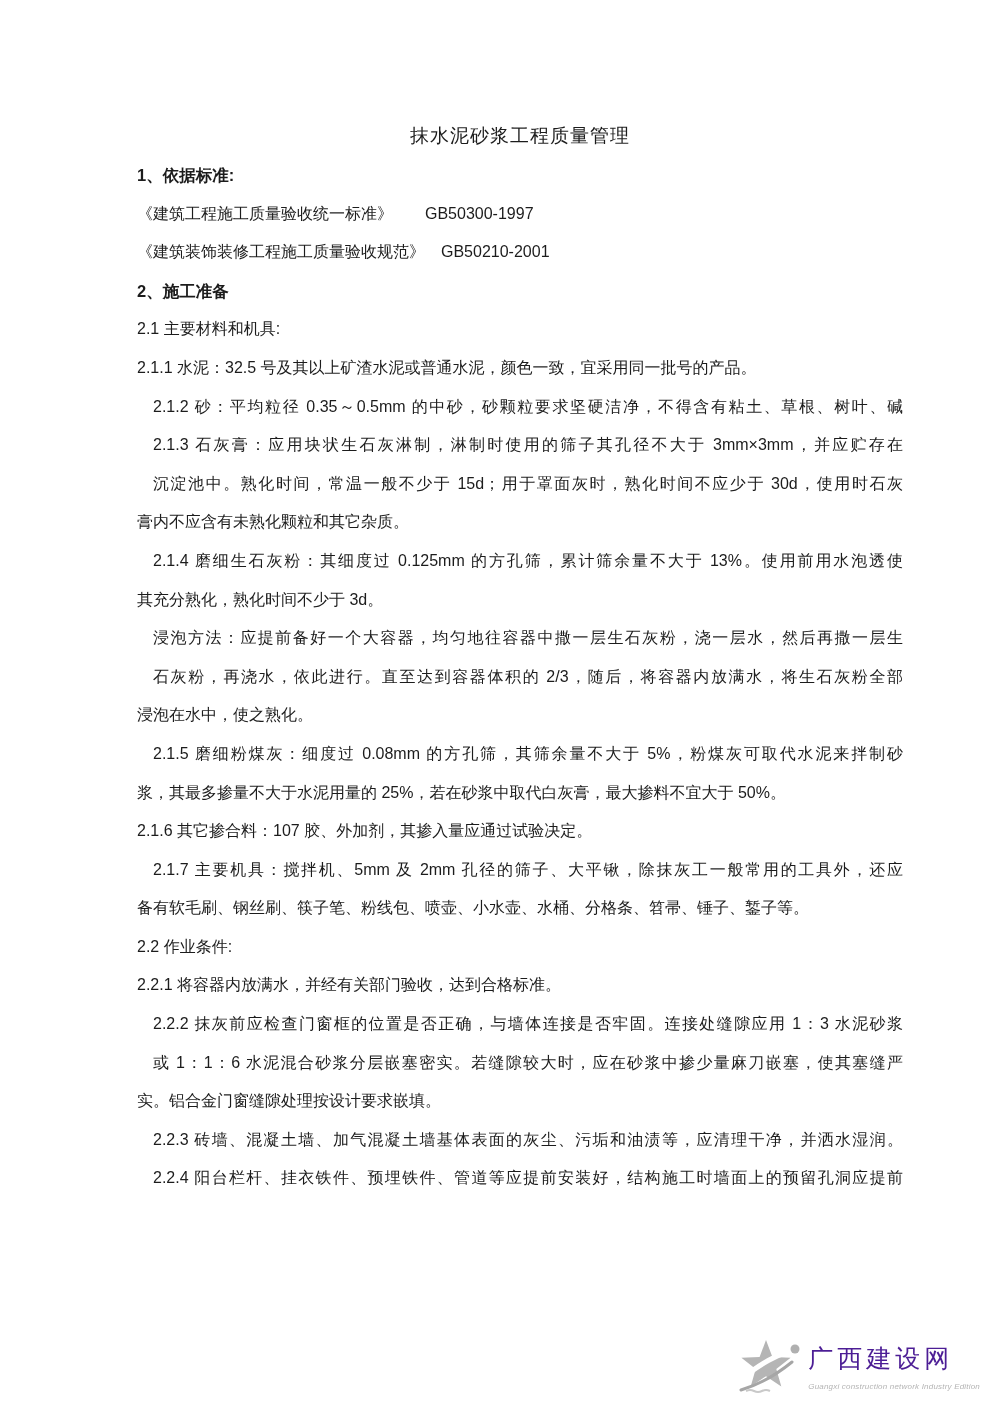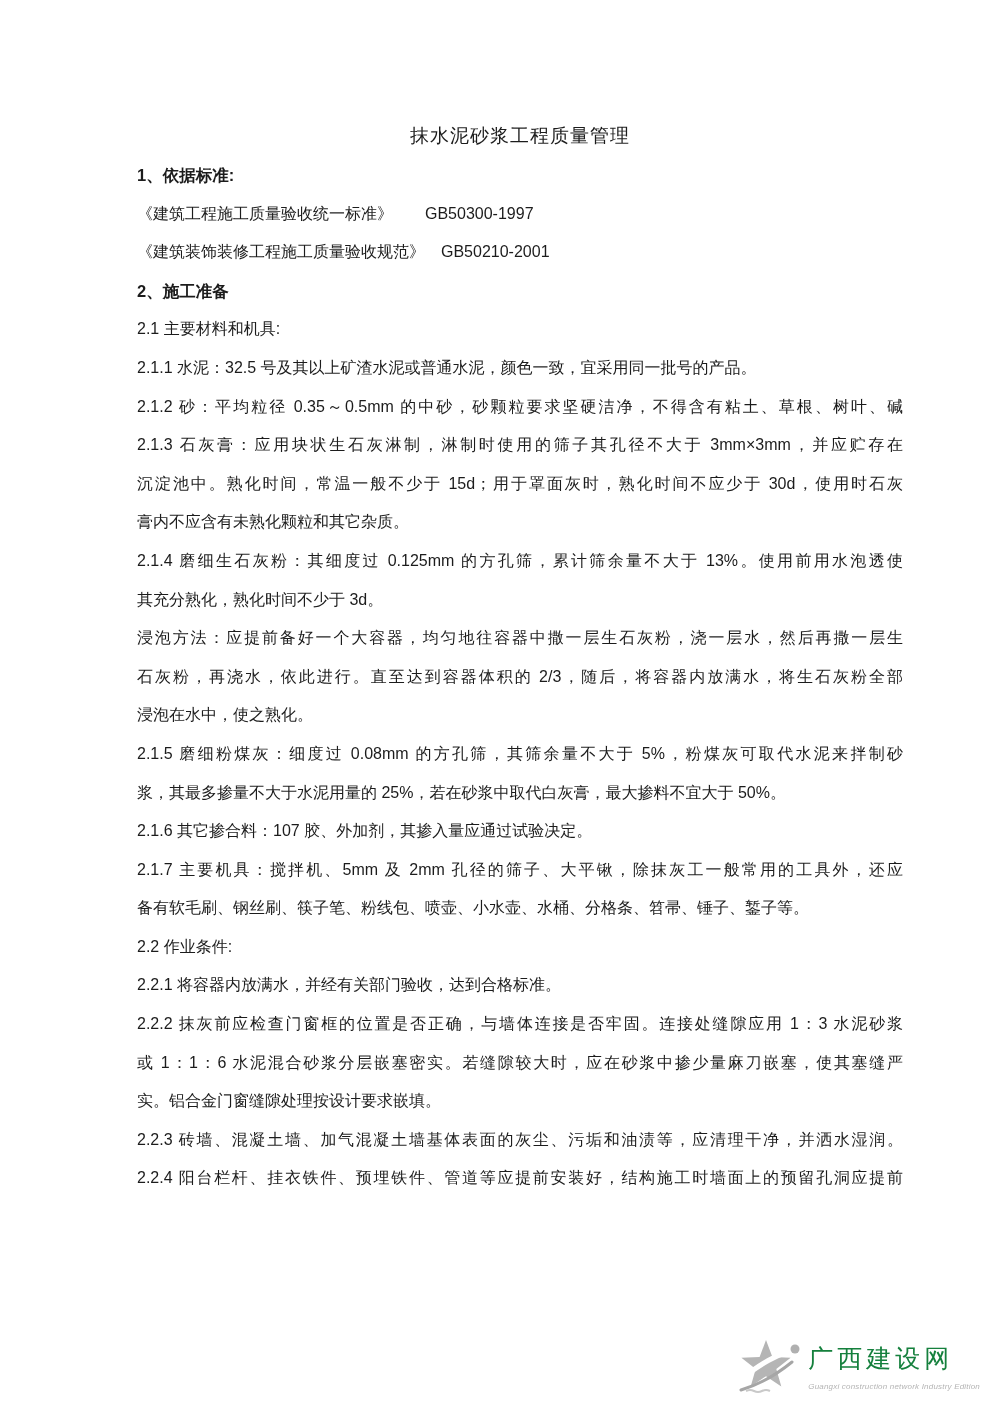--- a/index.html
+++ b/index.html
@@ -31,20 +31,21 @@
     text-align: left;
     white-space: normal;
   }
   .line.bold {
     font-weight: 700;
     font-size: 16.5px;
   }
   .line.fill {
     text-align: justify;
     text-align-last: justify;
+    margin-left: 16px;
   }
   .watermark {
     position: absolute;
     right: 12px;
     bottom: 6px;
     display: flex;
     align-items: center;
   }
   .watermark .logo {
     width: 70px;
@@ -52,21 +53,21 @@
     flex: 0 0 auto;
   }
   .wm-text {
     display: flex;
     flex-direction: column;
     justify-content: center;
     margin-left: 4px;
   }
   .wm-name {
     font-size: 25px;
-    color: #15803d;
+    color: #4c1d95;
     letter-spacing: 4px;
     line-height: 28px;
     font-weight: 400;
   }
   .wm-tagline {
     font-size: 8px;
     color: #b4b4b4;
     letter-spacing: 0.2px;
     margin-top: 10px;
     font-style: italic;

